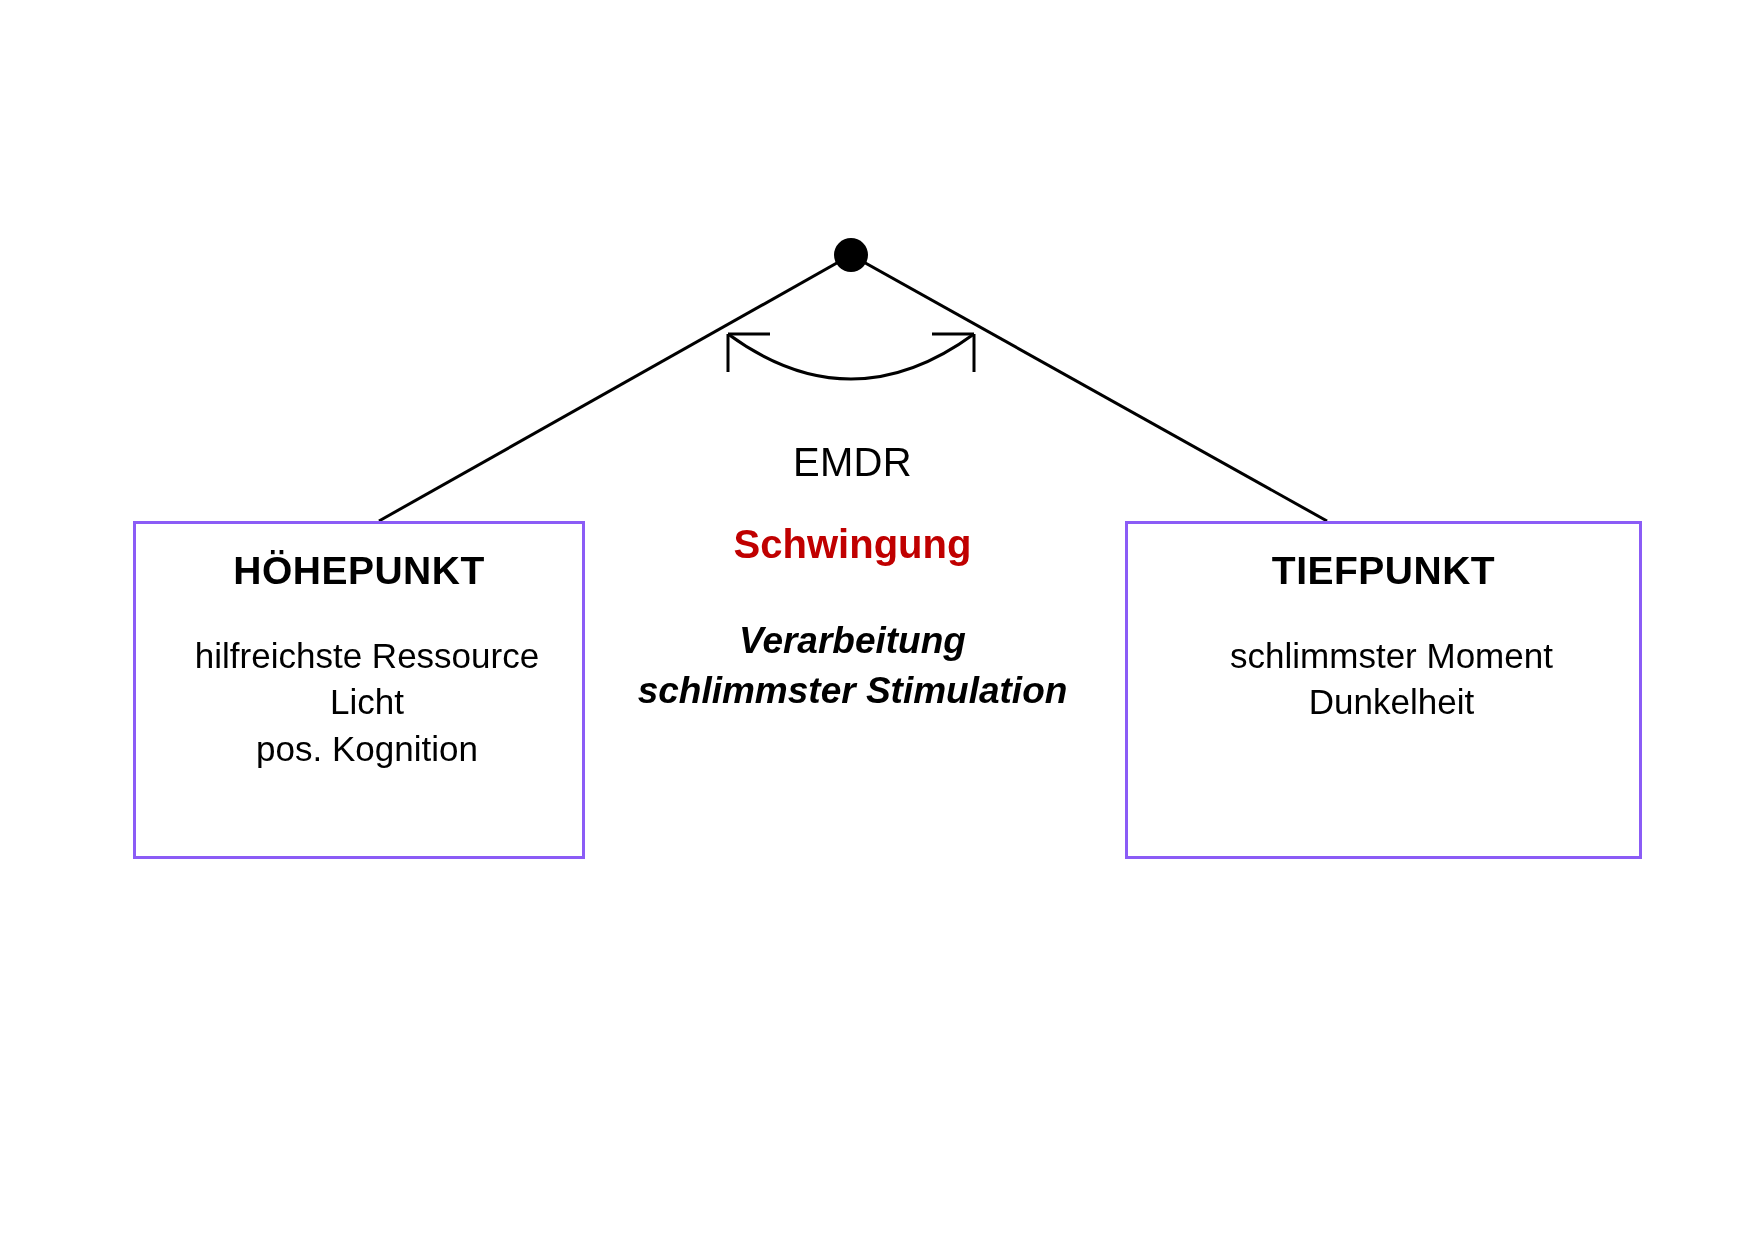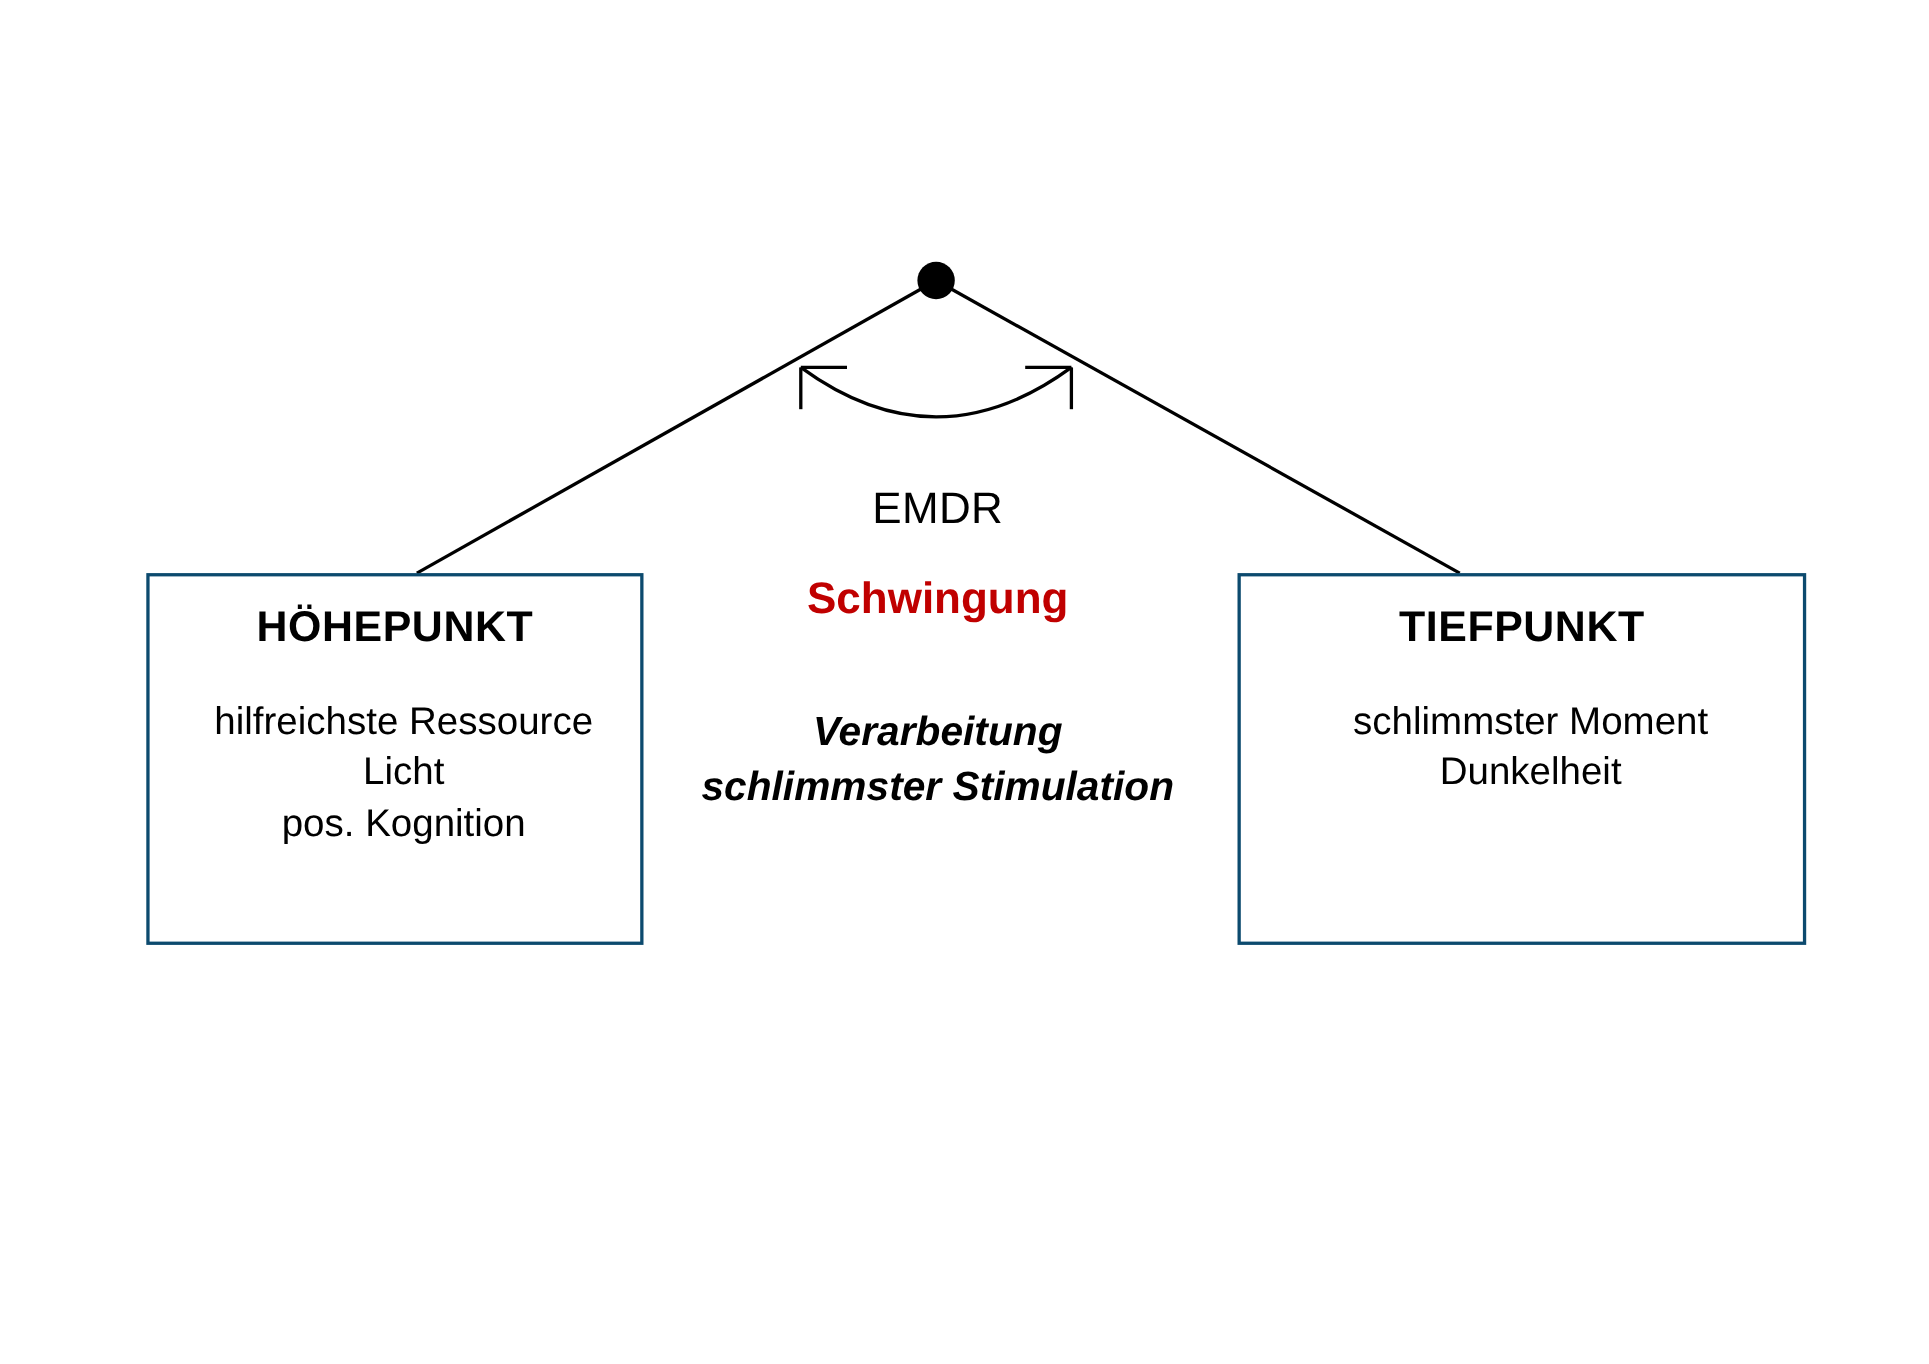--- a/index.html
+++ b/index.html
@@ -23,21 +23,21 @@
     position: absolute;
     left: 0;
     top: 0;
     width: 1754px;
     height: 1240px;
   }
 
   .box {
     position: absolute;
     box-sizing: border-box;
-    border: 3px solid #0c4a6e;
+    border: 3px solid #8b5cf6;
     background: transparent;
     text-align: center;
   }
   #box-hoehepunkt {
     left: 133px;
     top: 521px;
     width: 452px;
     height: 338px;
   }
   #box-tiefpunkt {
@@ -79,21 +79,21 @@
     line-height: 1.1;
     letter-spacing: 0.3px;
   }
   #center-subtitle {
     font-size: 40px;
     font-weight: bold;
     line-height: 1.1;
     margin-top: 38px;
   }
   #center-note {
-    margin-top: 74px;
+    margin-top: 50px;
     font-size: 37px;
     font-weight: bold;
     font-style: italic;
     line-height: 1.36;
   }
   .center-note-line {
     display: block;
     white-space: nowrap;
   }
 </style>

